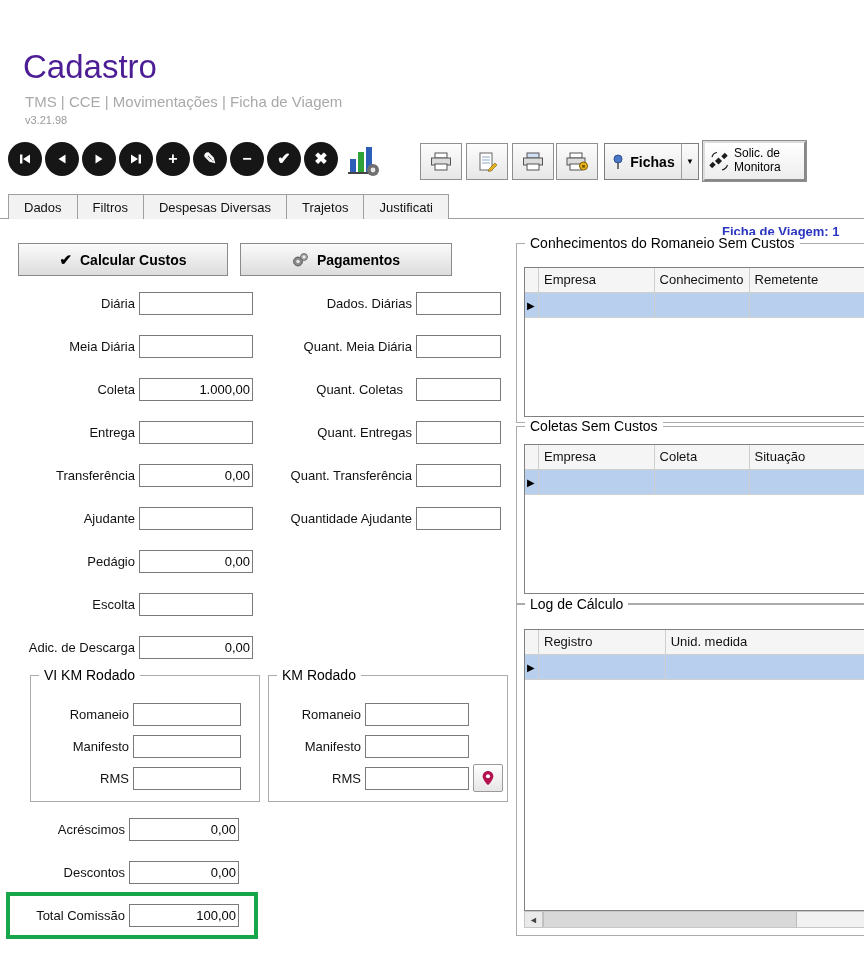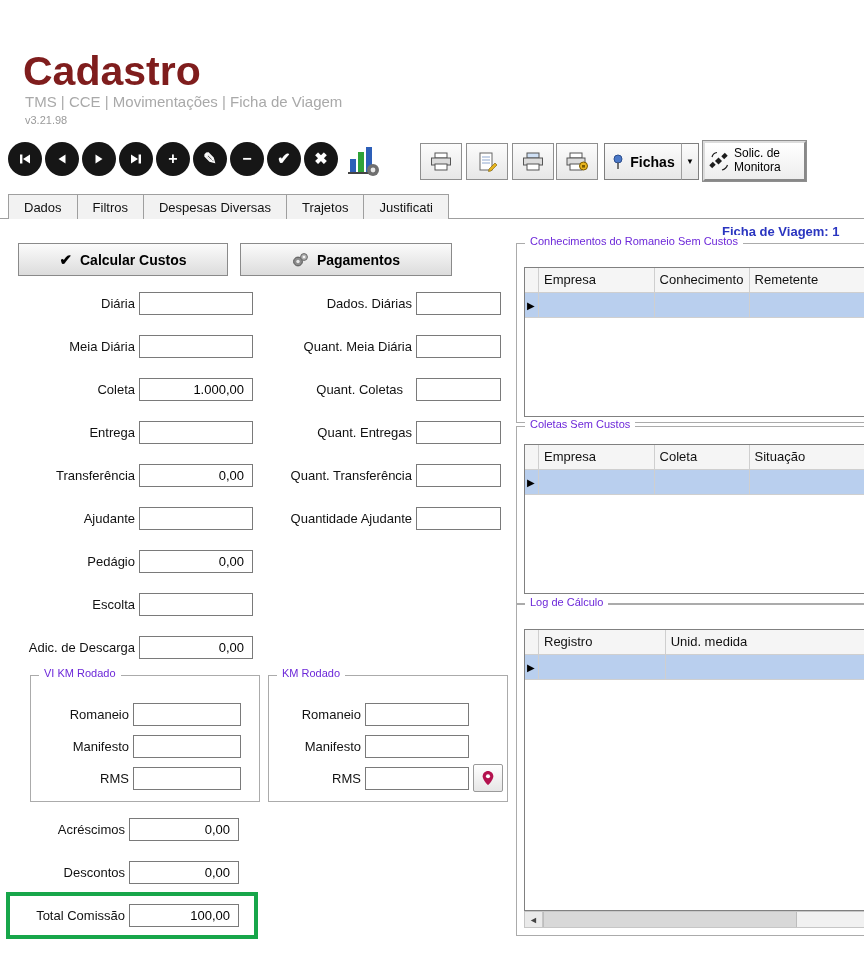--- a/index.html
+++ b/index.html
@@ -2,21 +2,21 @@
 <html><head>
 <meta charset="utf-8">
 <style>
   html,body{margin:0;padding:0;}
   body{
     width:864px;height:955px;position:relative;overflow:hidden;
     background:#ffffff;font-family:"Liberation Sans",sans-serif;color:#111;
   }
   .abs{position:absolute;}
   
-  .page-title{left:23px;top:48px;font-size:41px;color:#7f1d1d;font-weight:bold;}
+  .page-title{left:23px;top:48px;font-size:33px;color:#4c1d95;}
   .breadcrumb{left:25px;top:93px;font-size:15px;color:#a9a9a9;}
   .version{left:25px;top:114px;font-size:11px;color:#9a9a9a;}
   
   .rbtn{position:absolute;top:142px;width:34px;height:34px;border-radius:50%;
     background:#161616;border:0;color:#fff;display:flex;align-items:center;justify-content:center;
     padding:0;cursor:pointer;}
   .rbtn .g{font-size:16px;font-weight:bold;line-height:1;}
   .chartbtn{position:absolute;left:344px;top:142px;width:38px;height:38px;background:transparent;border:0;padding:0;cursor:pointer;}
   .sqbtn{position:absolute;top:143px;width:42px;height:37px;border:1px solid #8f8f8f;
     background:linear-gradient(#fcfcfc,#e7e7e7);display:flex;align-items:center;justify-content:center;padding:0;cursor:pointer;}
@@ -37,25 +37,25 @@
   .tabline{position:absolute;left:0;top:218px;width:864px;height:1px;background:#9f9f9f;}
   
   .ficha{left:722px;top:224px;font-size:13px;font-weight:bold;color:#2a35c0;white-space:nowrap;}
   
   .gbtn{position:absolute;top:243px;height:33px;border:1px solid #8a8a8a;
     background:linear-gradient(#fbfbfb,#dcdcdc);display:flex;align-items:center;justify-content:center;gap:8px;
     font-family:"Liberation Sans",sans-serif;font-size:14px;font-weight:bold;cursor:pointer;}
   
   .flabel{position:absolute;font-size:13px;color:#111;text-align:right;white-space:nowrap;}
   .tbox{position:absolute;height:23px;border:1px solid #7a7a7a;background:#fff;
-    font-family:"Liberation Sans",sans-serif;font-size:13px;padding:0 8px;box-sizing:border-box;}
+    font-family:"Liberation Sans",sans-serif;font-size:13px;padding:0 2px;box-sizing:border-box;}
   .num{text-align:right;}
   
   .group{position:absolute;border:1px solid #ababab;background:#fff;}
-  .legend{position:absolute;top:-9px;left:8px;background:#fff;padding:0 5px;font-size:11px;color:#6d28d9;white-space:nowrap;}
+  .legend{position:absolute;top:-9px;left:8px;background:#fff;padding:0 5px;font-size:14px;color:#000000;white-space:nowrap;}
   .pinbtn{position:absolute;width:30px;height:28px;border:1px solid #9a9a9a;border-radius:2px;
     background:linear-gradient(#ffffff,#e6e6e6);display:flex;align-items:center;justify-content:center;padding:0;cursor:pointer;}
   
   .grid{position:absolute;border:1px solid #808080;background:#fff;overflow:hidden;}
   .grow{display:flex;}
   .gcell{box-sizing:border-box;border-right:1px solid #cfcfcf;border-bottom:1px solid #cfcfcf;
     font-size:13px;padding:4px 0 0 5px;height:25px;overflow:hidden;white-space:nowrap;}
   .ghead .gcell{background:#f5f5f5;}
   .gsel  .gcell{background:#b9cfee;}
   .gind{width:14px;min-width:14px;background:#f0f0f0;padding-left:2px;}

